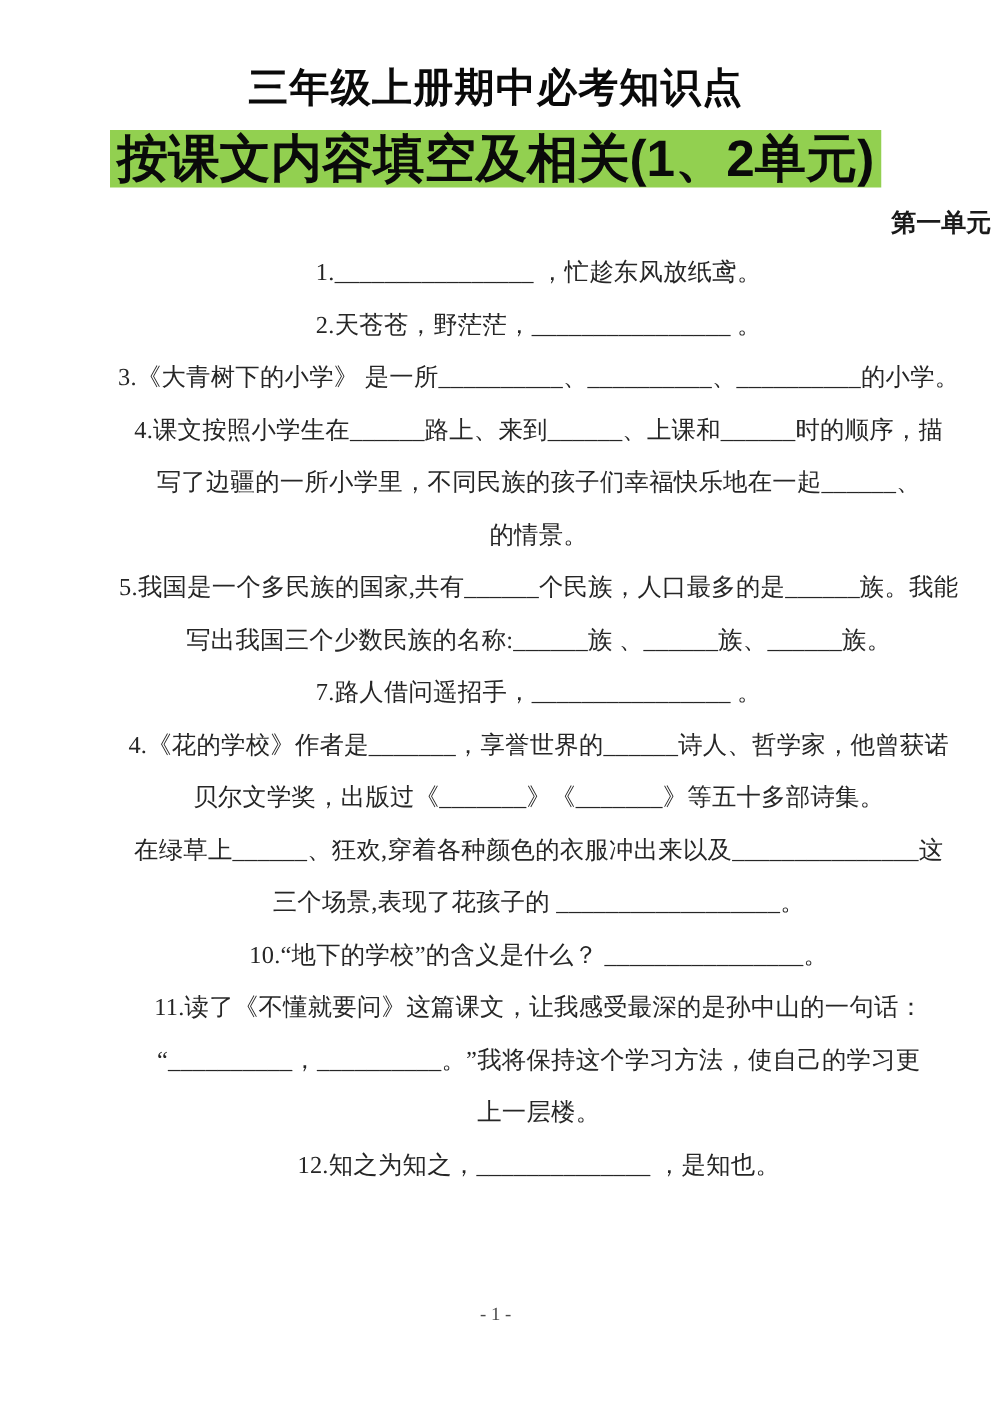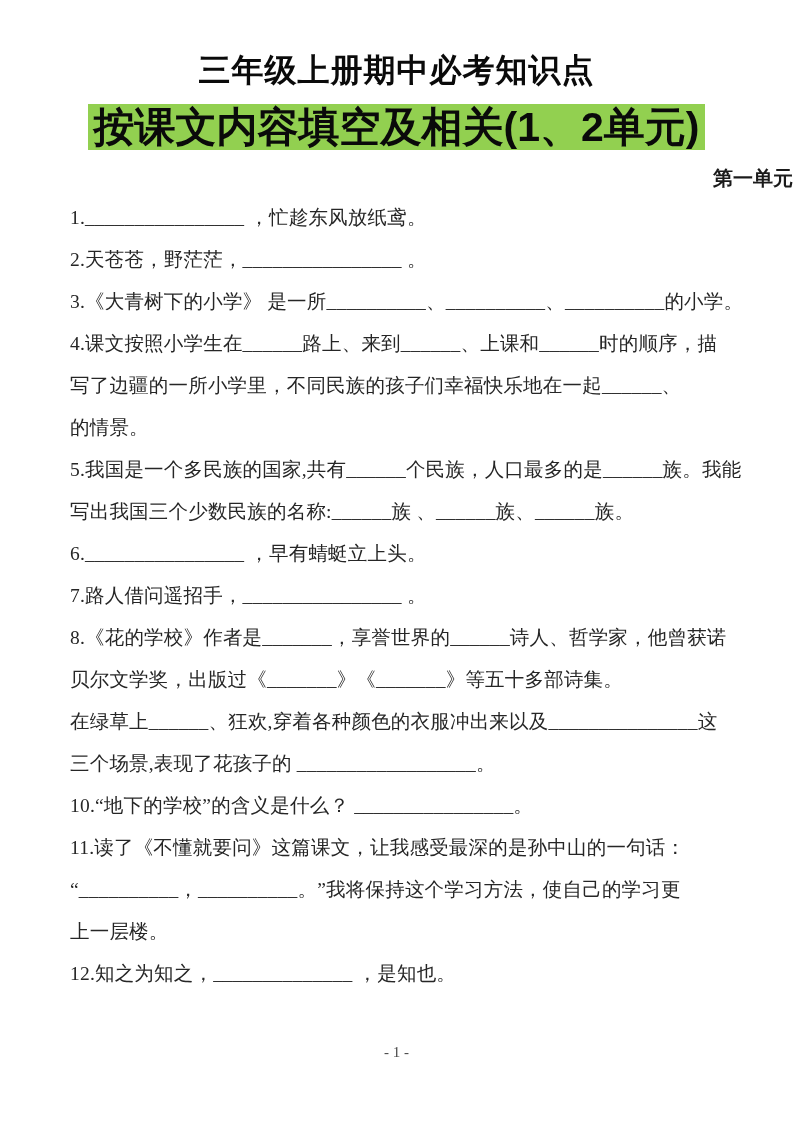--- a/index.html
+++ b/index.html
@@ -48,20 +48,21 @@
     font-size: 20px;
     line-height: 26px;
     color: #1a1a1a;
   }
   .questions {
     margin: 6px 0 0 70px;
     width: 722px;
     font-family: "Liberation Serif", "DejaVu Serif", serif;
     font-size: 19.5px;
     color: #262626;
+    text-align: center;
   }
   .qline {
     line-height: 42px;
     white-space: nowrap;
     letter-spacing: 0.2px;
   }
   .page-number {
     position: absolute;
     left: 0;
     width: 100%;
@@ -113,30 +114,27 @@
       <div class="qline" data-bind="questions.3.lines.0">4.课文按照小学生在______路上、来到______、上课和______时的顺序，描</div>
       <div class="qline" data-bind="questions.3.lines.1">写了边疆的一所小学里，不同民族的孩子们幸福快乐地在一起______、</div>
       <div class="qline" data-bind="questions.3.lines.2">的情景。</div>
     </div>
 
     <div>
       <div class="qline" data-bind="questions.4.lines.0">5.我国是一个多民族的国家,共有______个民族，人口最多的是______族。我能</div>
       <div class="qline" data-bind="questions.4.lines.1">写出我国三个少数民族的名称:______族 、______族、______族。</div>
     </div>
 
-    <div>
-      <div class="qline" data-bind="questions.5.lines.0">6.________________ ，早有蜻蜓立上头。</div>
-    </div>
 
     <div>
       <div class="qline" data-bind="questions.6.lines.0">7.路人借问遥招手，________________ 。</div>
     </div>
 
     <div>
-      <div class="qline" data-bind="questions.7.lines.0">8.《花的学校》作者是_______，享誉世界的______诗人、哲学家，他曾获诺</div>
+      <div class="qline" data-bind="questions.7.lines.0">4.《花的学校》作者是_______，享誉世界的______诗人、哲学家，他曾获诺</div>
       <div class="qline" data-bind="questions.7.lines.1">贝尔文学奖，出版过《_______》《_______》等五十多部诗集。</div>
     </div>
 
     <div>
       <div class="qline" data-bind="questions.8.lines.1">在绿草上______、狂欢,穿着各种颜色的衣服冲出来以及_______________这</div>
       <div class="qline" data-bind="questions.8.lines.2">三个场景,表现了花孩子的 __________________。</div>
     </div>
 
     <div>
       <div class="qline" data-bind="questions.9.lines.0">10.“地下的学校”的含义是什么？ ________________。</div>

